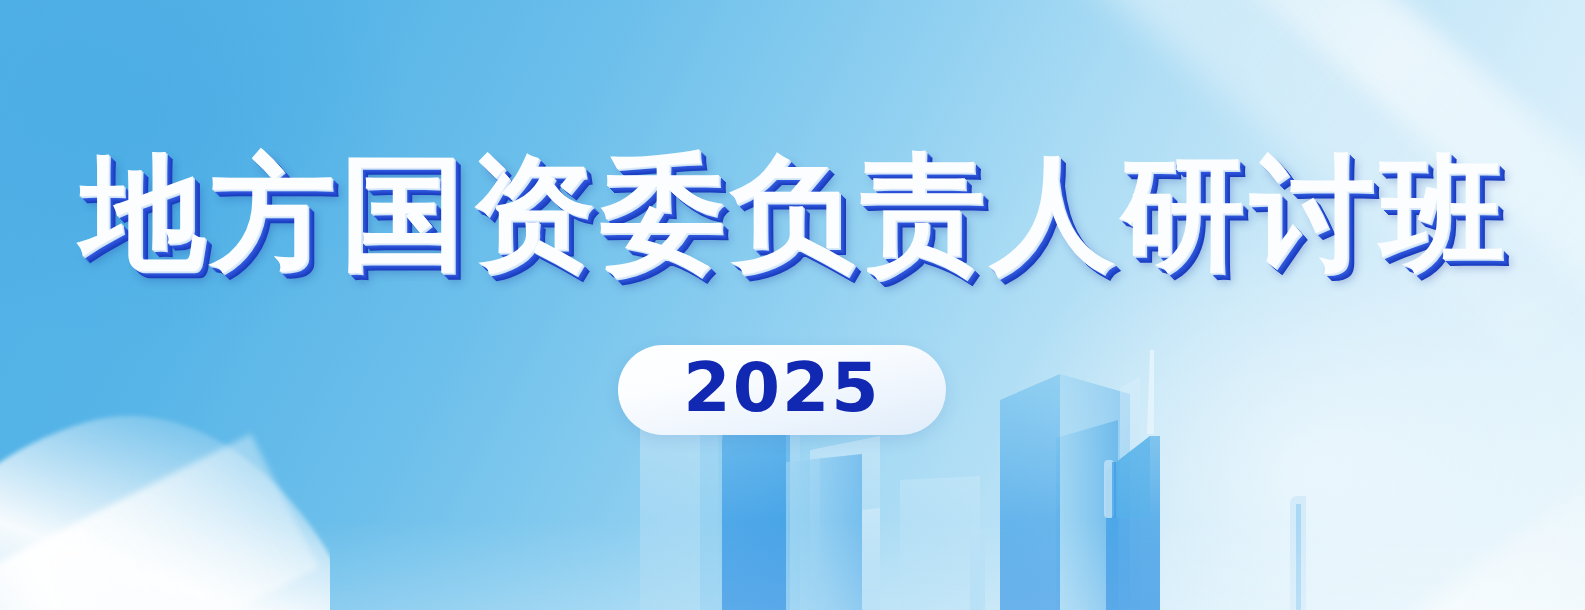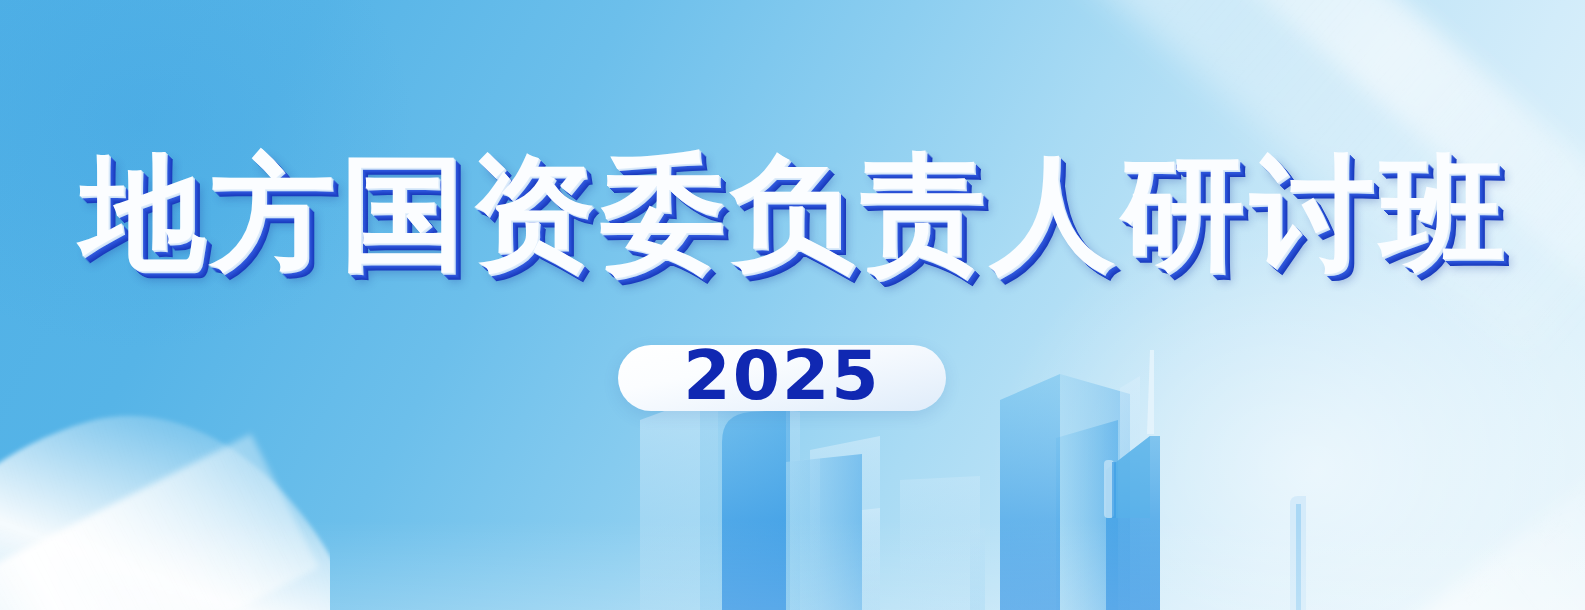--- a/index.html
+++ b/index.html
@@ -159,21 +159,21 @@
        7px 7px 0 #1b3cbe,
        8px 9px 10px rgba(20,50,150,.30);
   }
 
   
   .pill {
     position: absolute;
     left: 618px;
     top: 345px;
     width: 328px;
-    height: 66px;
+    height: 90px;
     border-radius: 47px;
     background: linear-gradient(168deg, #ffffff 0%, #fbfdff 34%, #eef5fd 66%, #dfecfa 100%);
     box-shadow: 0 5px 16px rgba(40,95,170,.14);
     display: flex;
     align-items: center;
     justify-content: center;
   }
   .pill-text {
     font-family: "DejaVu Sans", "Liberation Sans", sans-serif;
     font-size: 68px;

